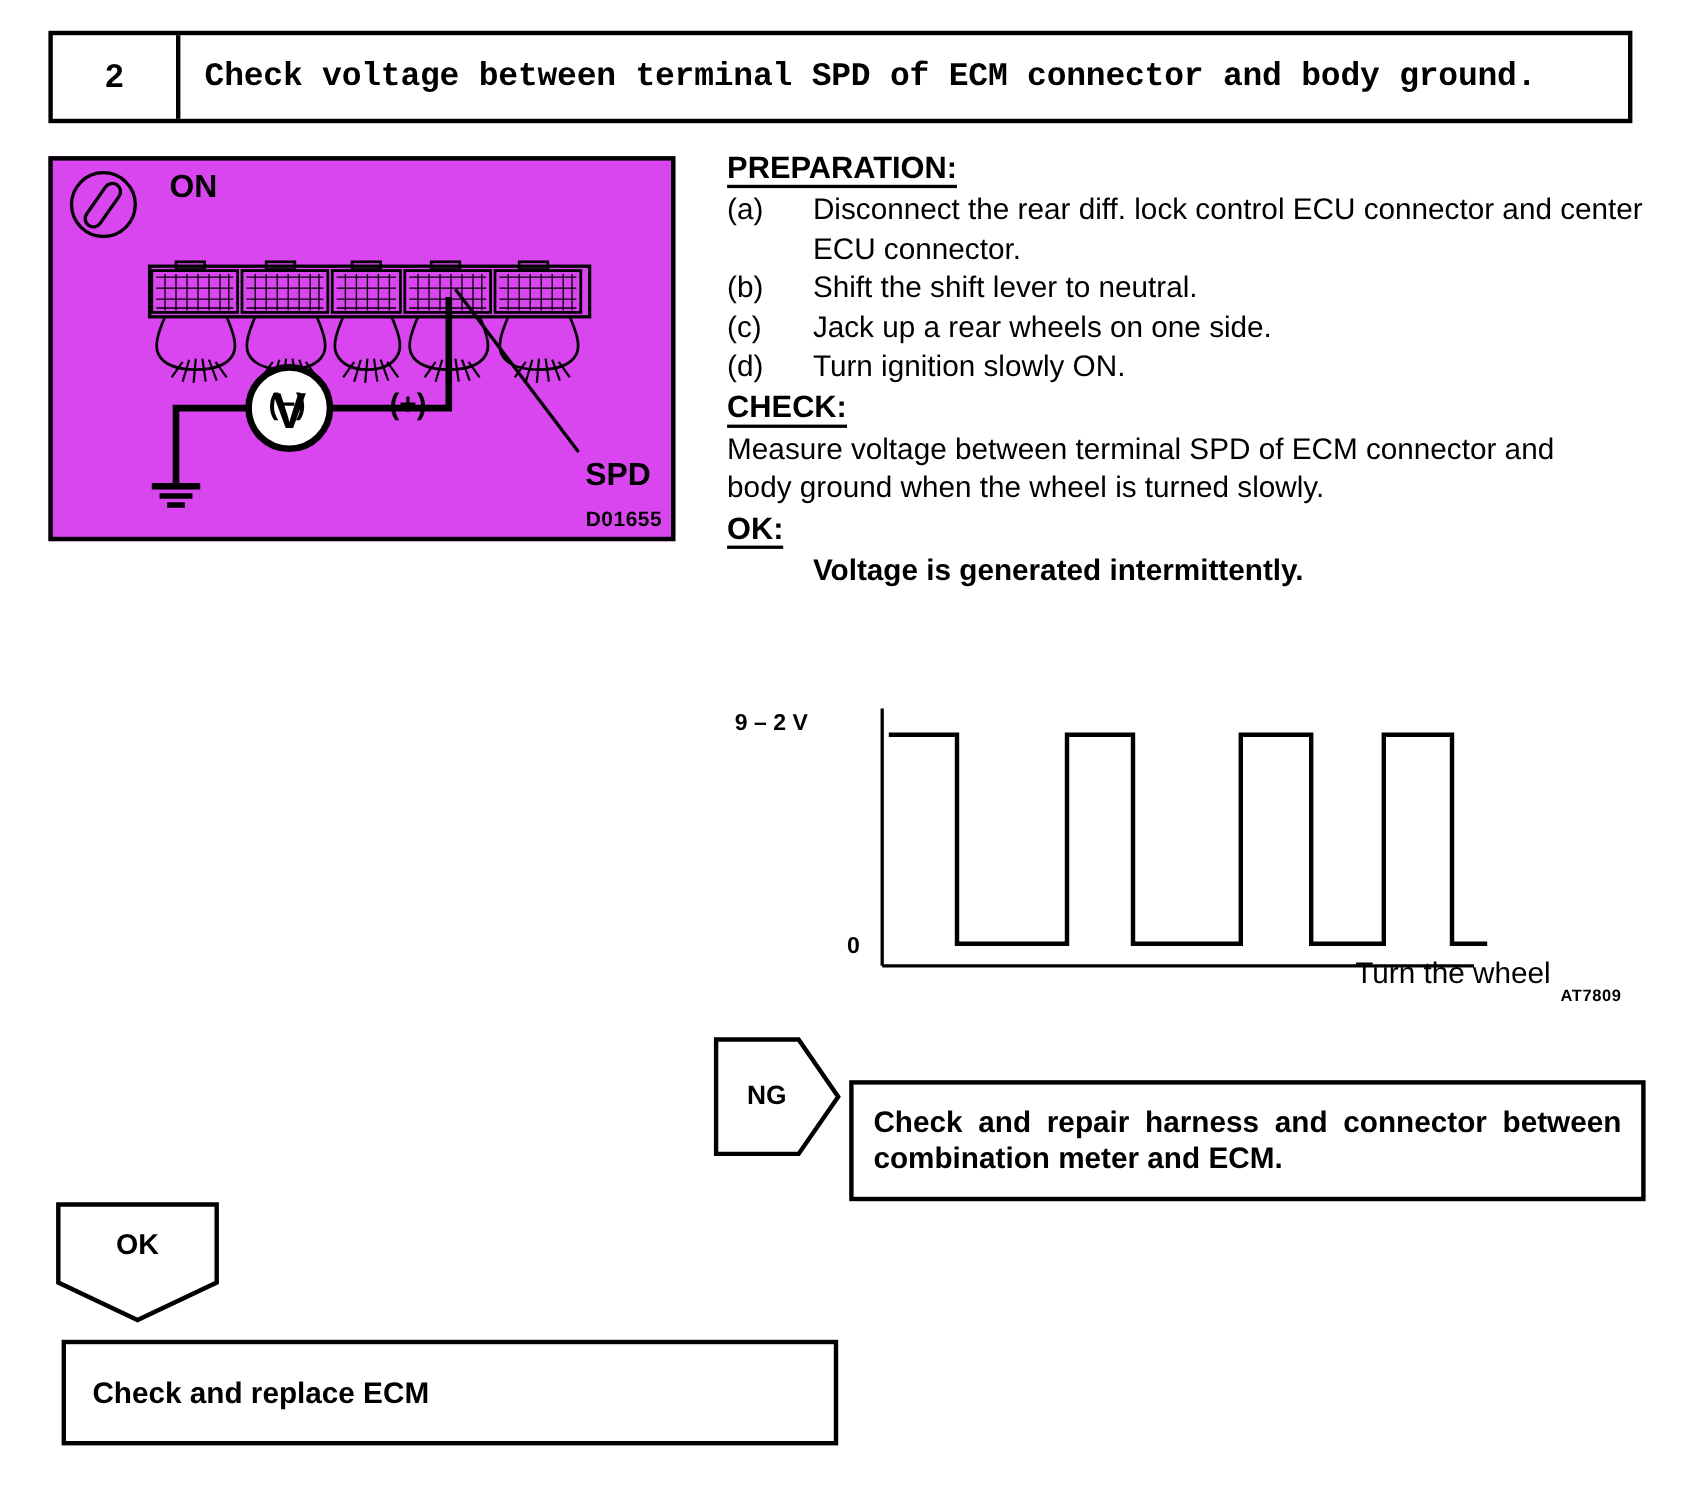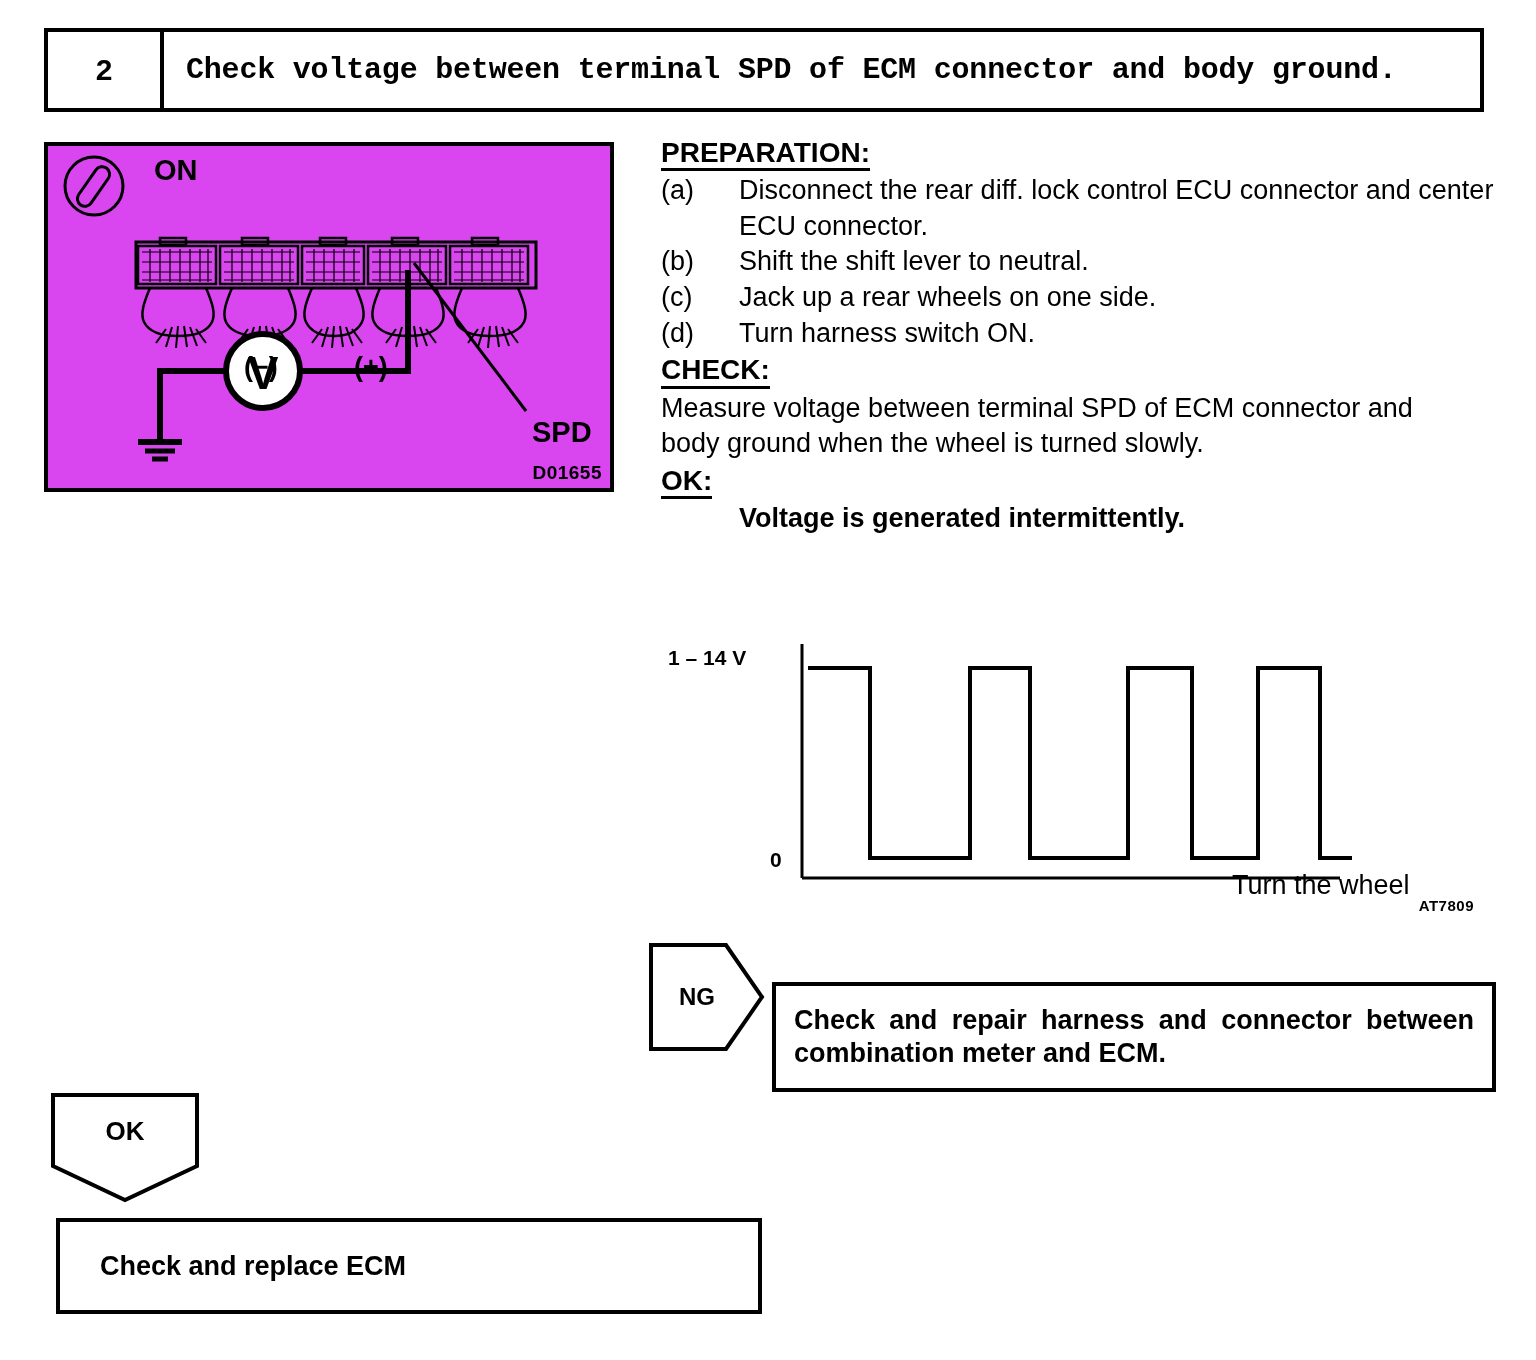--- a/index.html
+++ b/index.html
@@ -224,21 +224,21 @@
   .final-box {
     position: absolute;
     left: 56px;
     top: 1218px;
     width: 706px;
     height: 96px;
     border: 4px solid #000;
     box-sizing: border-box;
     display: flex;
     align-items: center;
-    padding-left: 40px;
+    padding-left: 24px;
     font-size: 27px;
     font-weight: bold;
   }
 </style>
 </head>
 <body>
 
 <div class="step-header">
   <div class="step-number-cell">2</div>
   <div class="step-title-cell">Check voltage between terminal SPD of ECM connector and body ground.</div>
@@ -365,38 +365,38 @@
     <div class="prep-row">
       <span class="prep-marker">(b)</span>
       <span class="prep-text">Shift the shift lever to neutral.</span>
     </div>
     <div class="prep-row">
       <span class="prep-marker">(c)</span>
       <span class="prep-text">Jack up a rear wheels on one side.</span>
     </div>
     <div class="prep-row">
       <span class="prep-marker">(d)</span>
-      <span class="prep-text">Turn harness switch ON.</span>
+      <span class="prep-text">Turn ignition slowly ON.</span>
     </div>
   </div>
 
   <div class="blk">
     <div class="heading">CHECK:</div>
     <div class="body-line">Measure voltage between terminal SPD of ECM connector and</div>
     <div class="body-line">body ground when the wheel is turned slowly.</div>
   </div>
 
   <div class="blk">
     <div class="heading">OK:</div>
     <div class="ok-value">Voltage is generated intermittently.</div>
   </div>
 </div>
 
 <div class="chart-wrap">
-  <div class="axis-label-y">1 – 14 V</div>
+  <div class="axis-label-y">9 – 2 V</div>
   <div class="axis-label-zero">0</div>
 
   <svg width="720" height="260" viewBox="0 0 720 260" style="position:absolute;left:120px;top:10px;">
 
     <line x1="22" y1="14" x2="22" y2="248" stroke="#000" stroke-width="3"></line>
 
     <line x1="22" y1="248" x2="560" y2="248" stroke="#000" stroke-width="3"></line>
 
     <polyline fill="none" stroke="#000" stroke-width="4" stroke-linejoin="miter" stroke-linecap="butt" points="28,38 90,38 90,228 190,228 190,38 250,38 250,228 348,228 348,38 412,38 412,228 478,228 478,38 540,38 540,228 572,228"></polyline>
   </svg>

